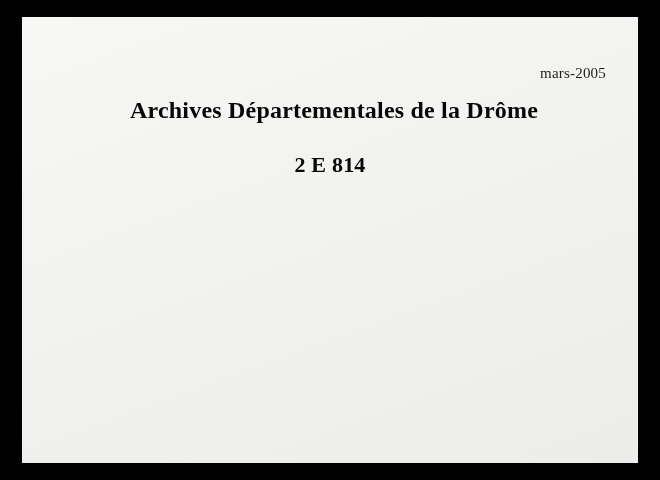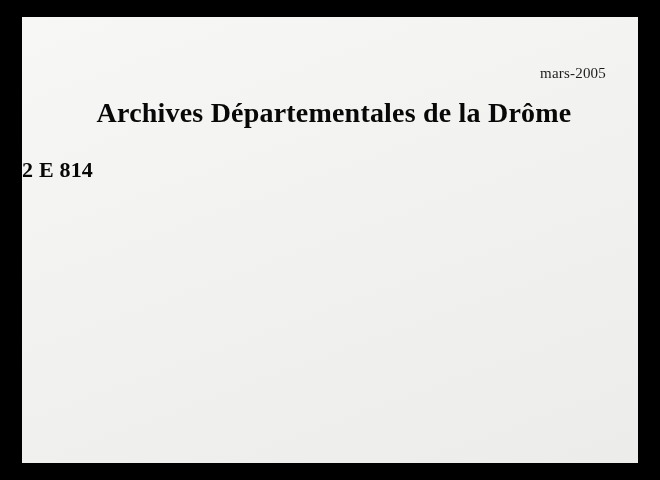--- a/index.html
+++ b/index.html
@@ -57,39 +57,40 @@
     top: 80px;
     text-align: center;
   }
   .line {
     font-family: "Liberation Serif", serif;
     font-weight: bold;
     color: #080808;
     letter-spacing: 0.2px;
   }
   .line-archive {
-    font-size: 28px;
+    font-size: 24px;
     margin-bottom: 28px;
     padding-left: 8px;
   }
   .line-ref {
     font-size: 22px;
     margin-bottom: 27px;
   }
   .line-name {
     font-size: 22px;
     margin-bottom: 27px;
   }
   .line-place {
     font-size: 22px;
     margin-bottom: 27px;
   }
   .line-bottom {
     font-size: 22px;
     display: flex;
+    justify-content: center;
     gap: 92px;
   }
   .bottom-left, .bottom-right {
     display: inline-block;
   }
 </style>
 </head>
 <body>
 
 <div class="scan-frame">

